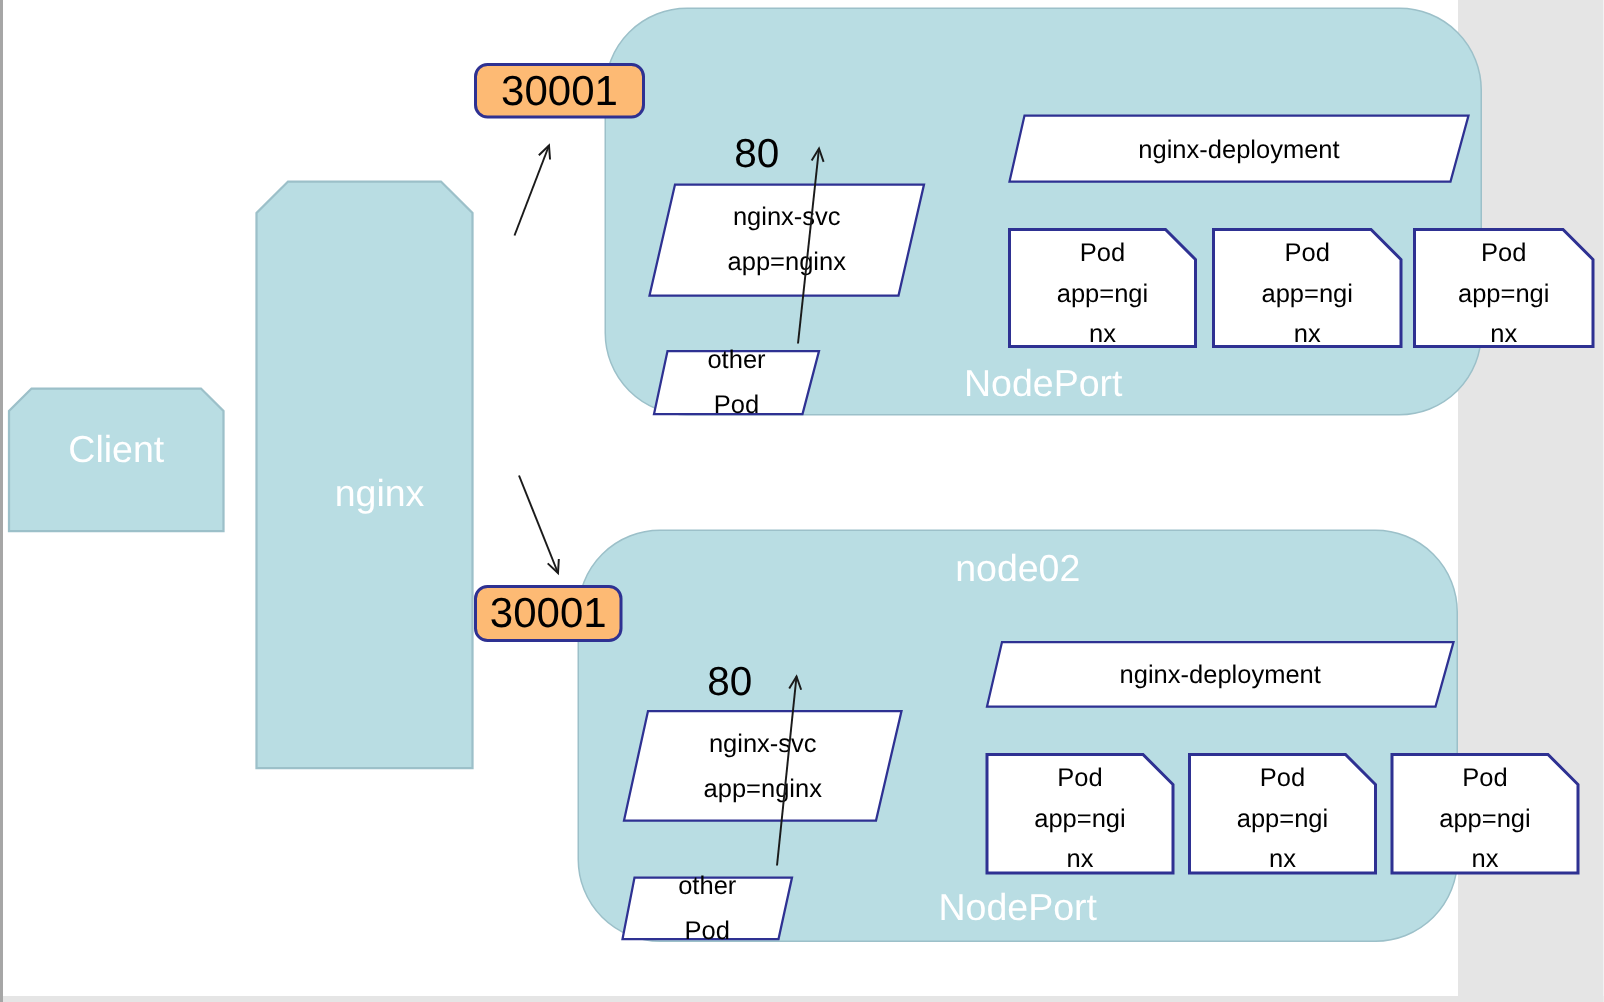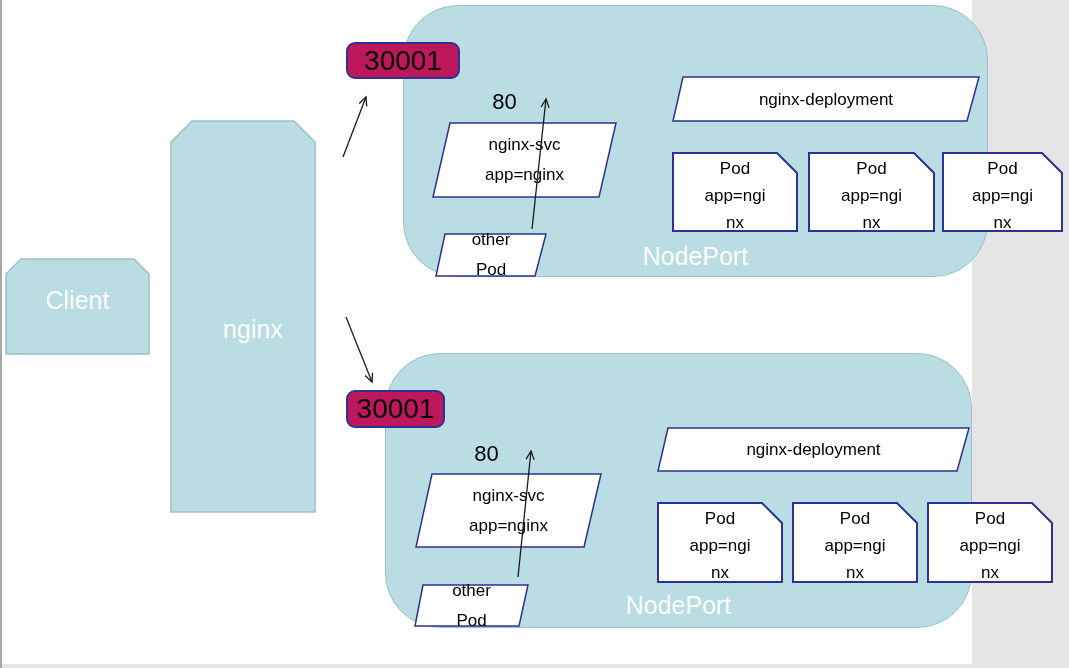--- a/index.html
+++ b/index.html
@@ -23,63 +23,64 @@
     position:absolute;left:0;right:0;text-align:center;
     color:#ffffff;font-size:25px;line-height:29px;
   }
   .nodeport-label{
     position:absolute;left:0;right:0;text-align:center;
     color:#ffffff;font-size:25px;line-height:29px;
   }
 
   
   .port-chip{
-    background:#be185d;
+    background:#fdba74;
     border:2px solid #2e3192;
     border-radius:9px;
     box-sizing:border-box;
     display:flex;align-items:center;justify-content:center;
-    color:#000000;font-size:28px;margin-left:30px;
+    color:#000000;font-size:28px;
   }
 
   
   .shape{position:absolute;}
   .shape svg{position:absolute;left:0;top:0;overflow:visible;}
   .shape-label{
     position:absolute;left:0;top:0;right:0;bottom:0;
     display:flex;align-items:center;justify-content:center;
     text-align:center;color:#000000;
     font-size:17px;line-height:27px;white-space:pre-line;
   }
   .shape-label.tall{line-height:30px;}
   .shape-label.clip{overflow:hidden;}
   .white-center{
     position:absolute;left:0;top:0;right:0;bottom:0;
     display:flex;align-items:center;justify-content:center;
     color:#ffffff;font-size:25px;
   }
   .free-label{
-    position:absolute;text-align:center;color:#000000;font-size:22px;line-height:28px;
+    position:absolute;text-align:center;color:#000000;font-size:27px;line-height:28px;
   }
   .arrow-layer{position:absolute;left:0;top:0;pointer-events:none;z-index:60;}
 </style>
 </head>
 <body>
 
 <div class="stage">
 
   <div class="abs" style="left:972px;top:0;width:97px;height:668px;background:#e5e5e5;"></div>
   <div class="abs" style="left:0;top:664px;width:1069px;height:4px;background:#e5e5e5;"></div>
   <div class="abs" style="left:0;top:0;width:2px;height:668px;background:#a6a6a6;"></div>
 
   <div class="node-box abs" style="left:403px;top:5px;width:585px;height:272px;">
     <div class="nodeport-label" style="bottom:5px;">NodePort</div>
   </div>
 
   <div class="node-box abs" style="left:385px;top:353px;width:587px;height:275px;">
+    <div class="node-title" style="top:11px;">node02</div>
     <div class="nodeport-label" style="bottom:7px;">NodePort</div>
   </div>
 
   <div class="shape" style="left:5px;top:258px;width:145px;height:85px;">
     <svg width="145" height="97">
       <polygon points="16,1 129,1 144,16 144,96 1,96 1,16" fill="#b9dde3" stroke="#9cc0c9" stroke-width="1.5"></polygon>
     </svg>
     <div class="white-center">Client</div>
   </div>
 

